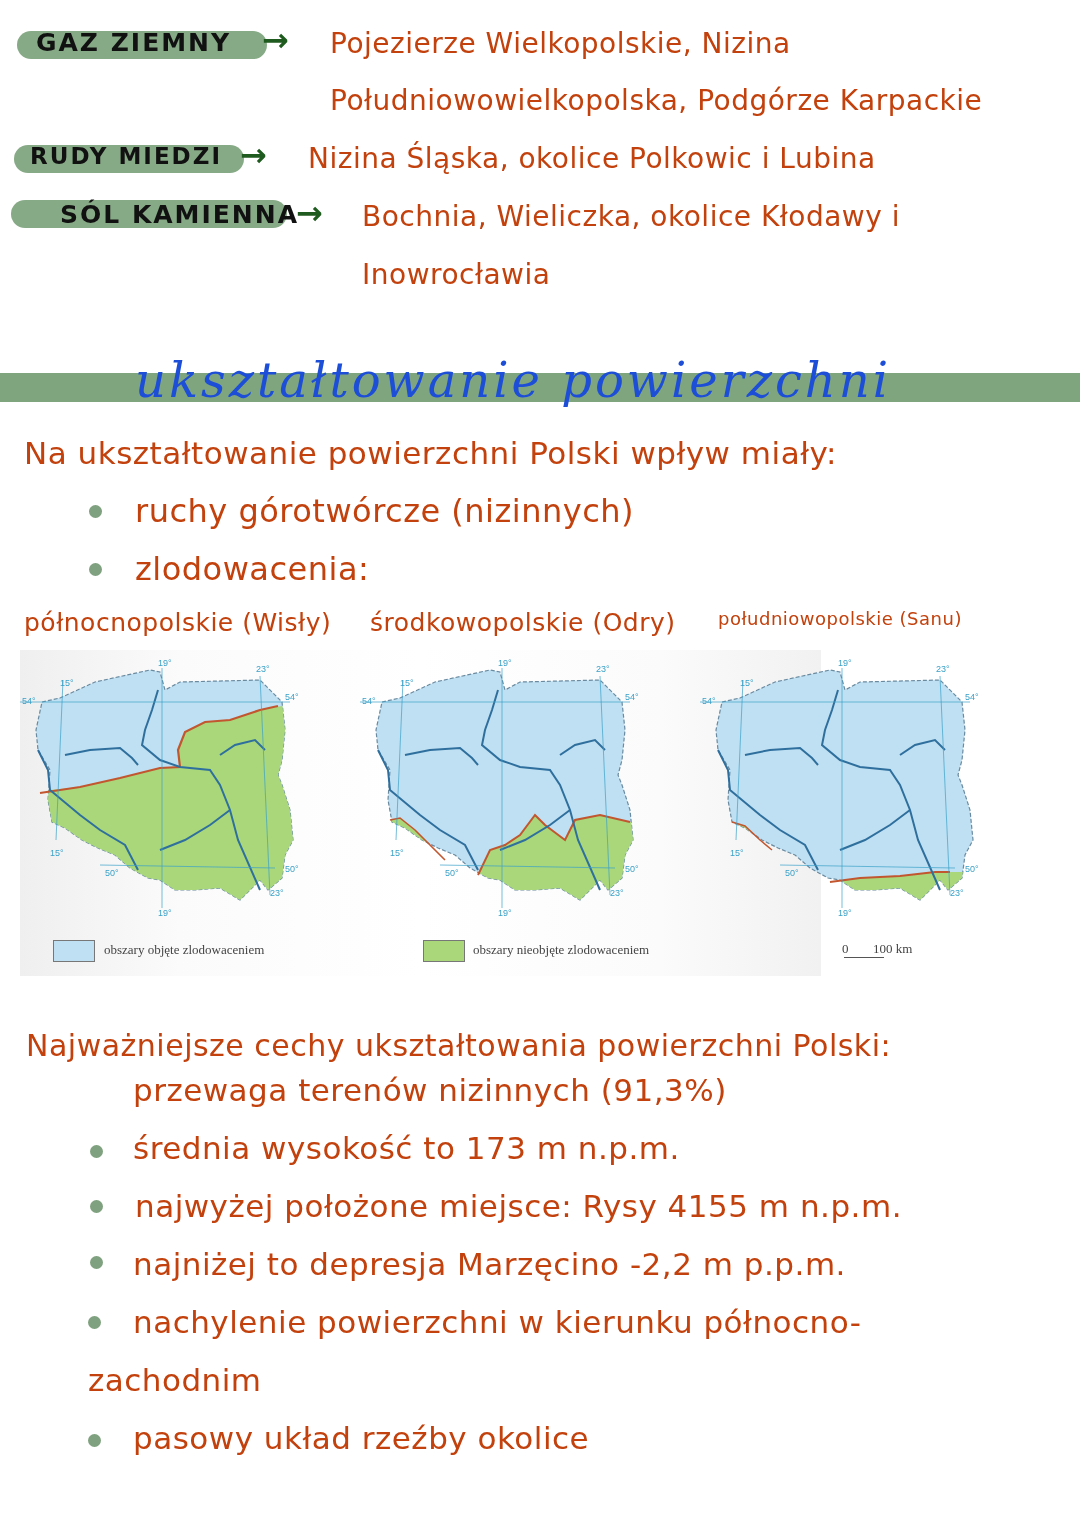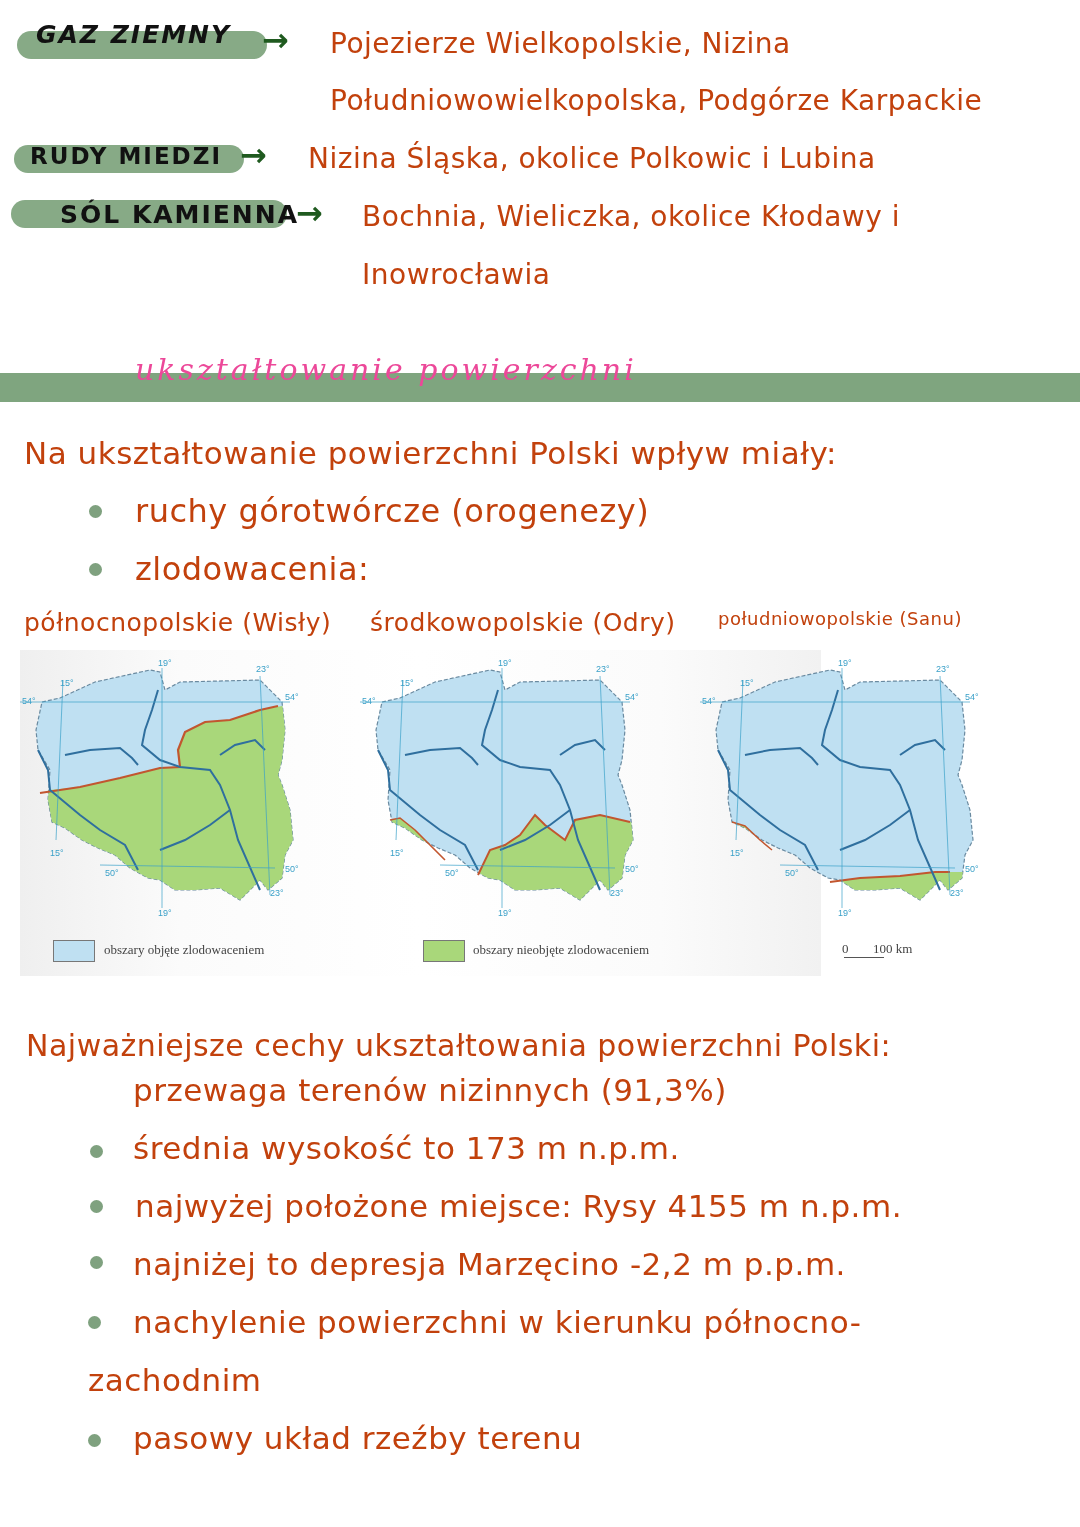--- a/index.html
+++ b/index.html
@@ -18,21 +18,21 @@
     position: absolute; font-size: 25px; font-weight: bold; letter-spacing: 2px; color: #111;
     white-space: nowrap;
   }
   .arrow { position: absolute; color: #1f5a1f; font-size: 32px; font-weight: bold; line-height: 1; }
   .res-text { position: absolute; font-size: 28px; white-space: nowrap; }
 
   
   .band { position: absolute; left: 0; top: 373px; width: 1080px; height: 29px; background: #7fa57f; }
   .heading {
     position: absolute; left: 135px; top: 352px; font-family: "DejaVu Serif", serif;
-    font-style: italic; font-size: 30px; color: #ec4899; letter-spacing: 3px; white-space: nowrap;
+    font-style: italic; font-size: 48px; color: #1d4ed8; letter-spacing: 3px; white-space: nowrap;
   }
 
   .para { position: absolute; font-size: 29px; white-space: nowrap; }
   .bullet-dot {
     position: absolute; width: 13px; height: 13px; border-radius: 50%; background: #7fa17f;
   }
 
   
   .figure {
     position: absolute; left: 20px; top: 650px; width: 801px; height: 326px;
@@ -41,21 +41,21 @@
   .map { position: absolute; top: 0; width: 330px; height: 290px; }
   .legend-swatch { position: absolute; width: 40px; height: 20px; border: 1px solid #777; }
   .legend-text { position: absolute; font-family: Liberation Serif, serif; font-size: 13px; color: #444; white-space: nowrap; }
   .coord { font-family: "Liberation Sans", sans-serif; font-size: 9px; fill: #3aa0c8; }
 </style>
 </head>
 <body>
 
 <div>
   <div class="pill" style="left:17px; top:31px; width:250px;"></div>
-  <div class="pill-label" style="left:36px; top:20px;font-style:italic;">GAZ ZIEMNY</div>
+  <div class="pill-label" style="left:36px; top:28px;">GAZ ZIEMNY</div>
   <div class="arrow" style="left:262px; top:24px;">→</div>
   <div class="res-text hand" style="left:330px; top:27px;">Pojezierze Wielkopolskie, Nizina</div>
   <div class="res-text hand" style="left:330px; top:84px;">Południowowielkopolska, Podgórze Karpackie</div>
 </div>
 
 <div>
   <div class="pill" style="left:14px; top:145px; width:230px;"></div>
   <div class="pill-label" style="left:30px; top:143px; font-size:23px;">RUDY MIEDZI</div>
   <div class="arrow" style="left:240px; top:139px;">→</div>
   <div class="res-text hand" style="left:308px; top:142px;">Nizina Śląska, okolice Polkowic i Lubina</div>
@@ -68,21 +68,21 @@
   <div class="res-text hand" style="left:362px; top:200px;">Bochnia, Wieliczka, okolice Kłodawy i</div>
   <div class="res-text hand" style="left:362px; top:258px;">Inowrocławia</div>
 </div>
 
 <div class="band"></div>
 <div class="heading">ukształtowanie powierzchni</div>
 
 <div class="para hand" style="left:24px; top:435px; font-size:31px;">Na ukształtowanie powierzchni Polski wpływ miały:</div>
 
 <div class="bullet-dot" style="left:89px; top:505px;"></div>
-<div class="para hand" style="left:135px; top:492px; font-size:32px;">ruchy górotwórcze (orogenezy)</div>
+<div class="para hand" style="left:135px; top:492px; font-size:32px;">ruchy górotwórcze (nizinnych)</div>
 
 <div class="bullet-dot" style="left:89px; top:563px;"></div>
 <div class="para hand" style="left:135px; top:550px; font-size:32px;">zlodowacenia:</div>
 
 <div class="para hand" style="left:24px; top:608px; font-size:25px;">północnopolskie (Wisły)</div>
 <div class="para hand" style="left:370px; top:608px; font-size:25px;">środkowopolskie (Odry)</div>
 <div class="para hand" style="left:718px; top:608px; font-size:18px;">południowopolskie (Sanu)</div>
 
 <div class="figure">
 
@@ -223,13 +223,13 @@
 <div class="para hand" style="left:135px; top:1188px; font-size:31px;">najwyżej położone miejsce: Rysy 4155 m n.p.m.</div>
 
 <div class="bullet-dot" style="left:90px; top:1256px;"></div>
 <div class="para hand" style="left:133px; top:1246px; font-size:31px;">najniżej to depresja Marzęcino -2,2 m p.p.m.</div>
 
 <div class="bullet-dot" style="left:88px; top:1316px;"></div>
 <div class="para hand" style="left:133px; top:1304px; font-size:31px;">nachylenie powierzchni w kierunku północno-</div>
 <div class="para hand" style="left:88px; top:1362px; font-size:31px;">zachodnim</div>
 
 <div class="bullet-dot" style="left:88px; top:1434px;"></div>
-<div class="para hand" style="left:133px; top:1420px; font-size:31px;">pasowy układ rzeźby terenu</div>
+<div class="para hand" style="left:133px; top:1420px; font-size:31px;">pasowy układ rzeźby okolice</div>
 
 </body></html>

